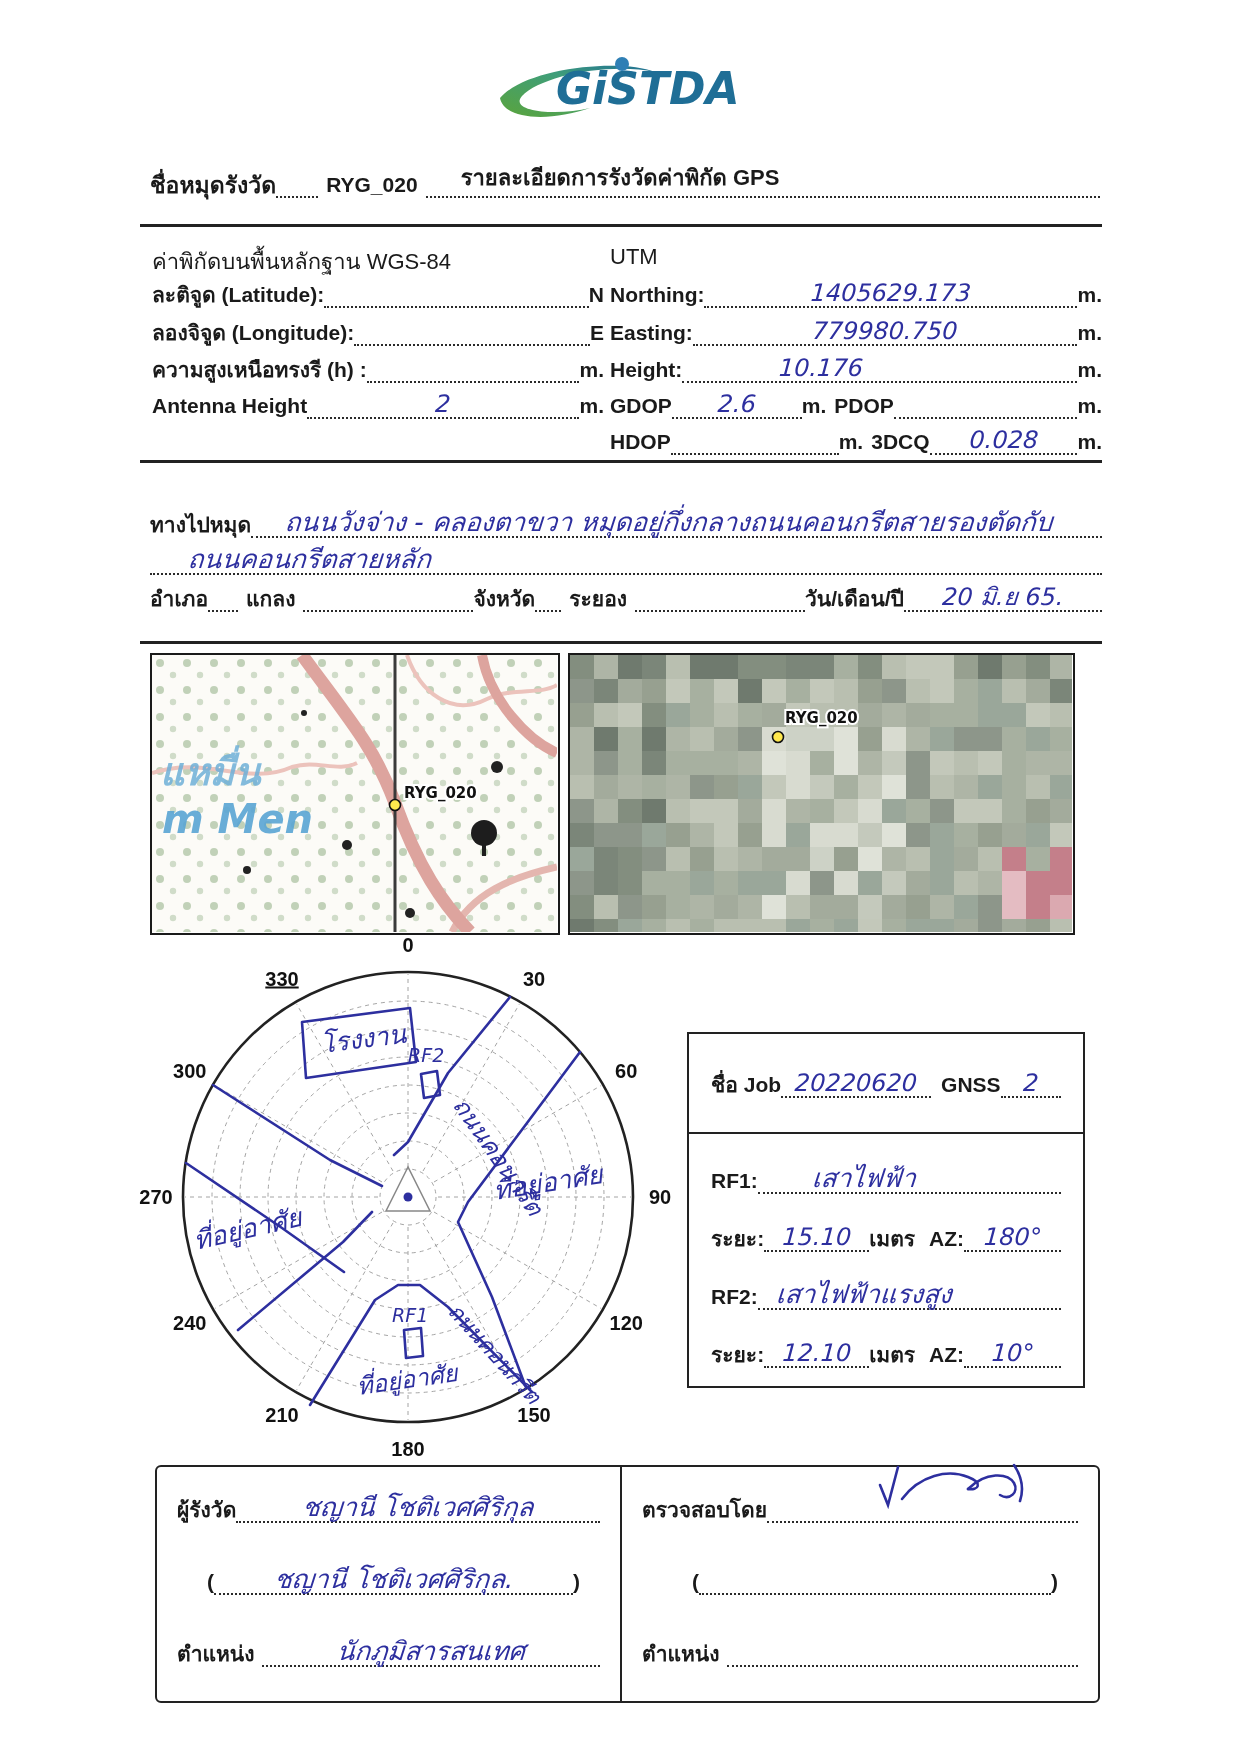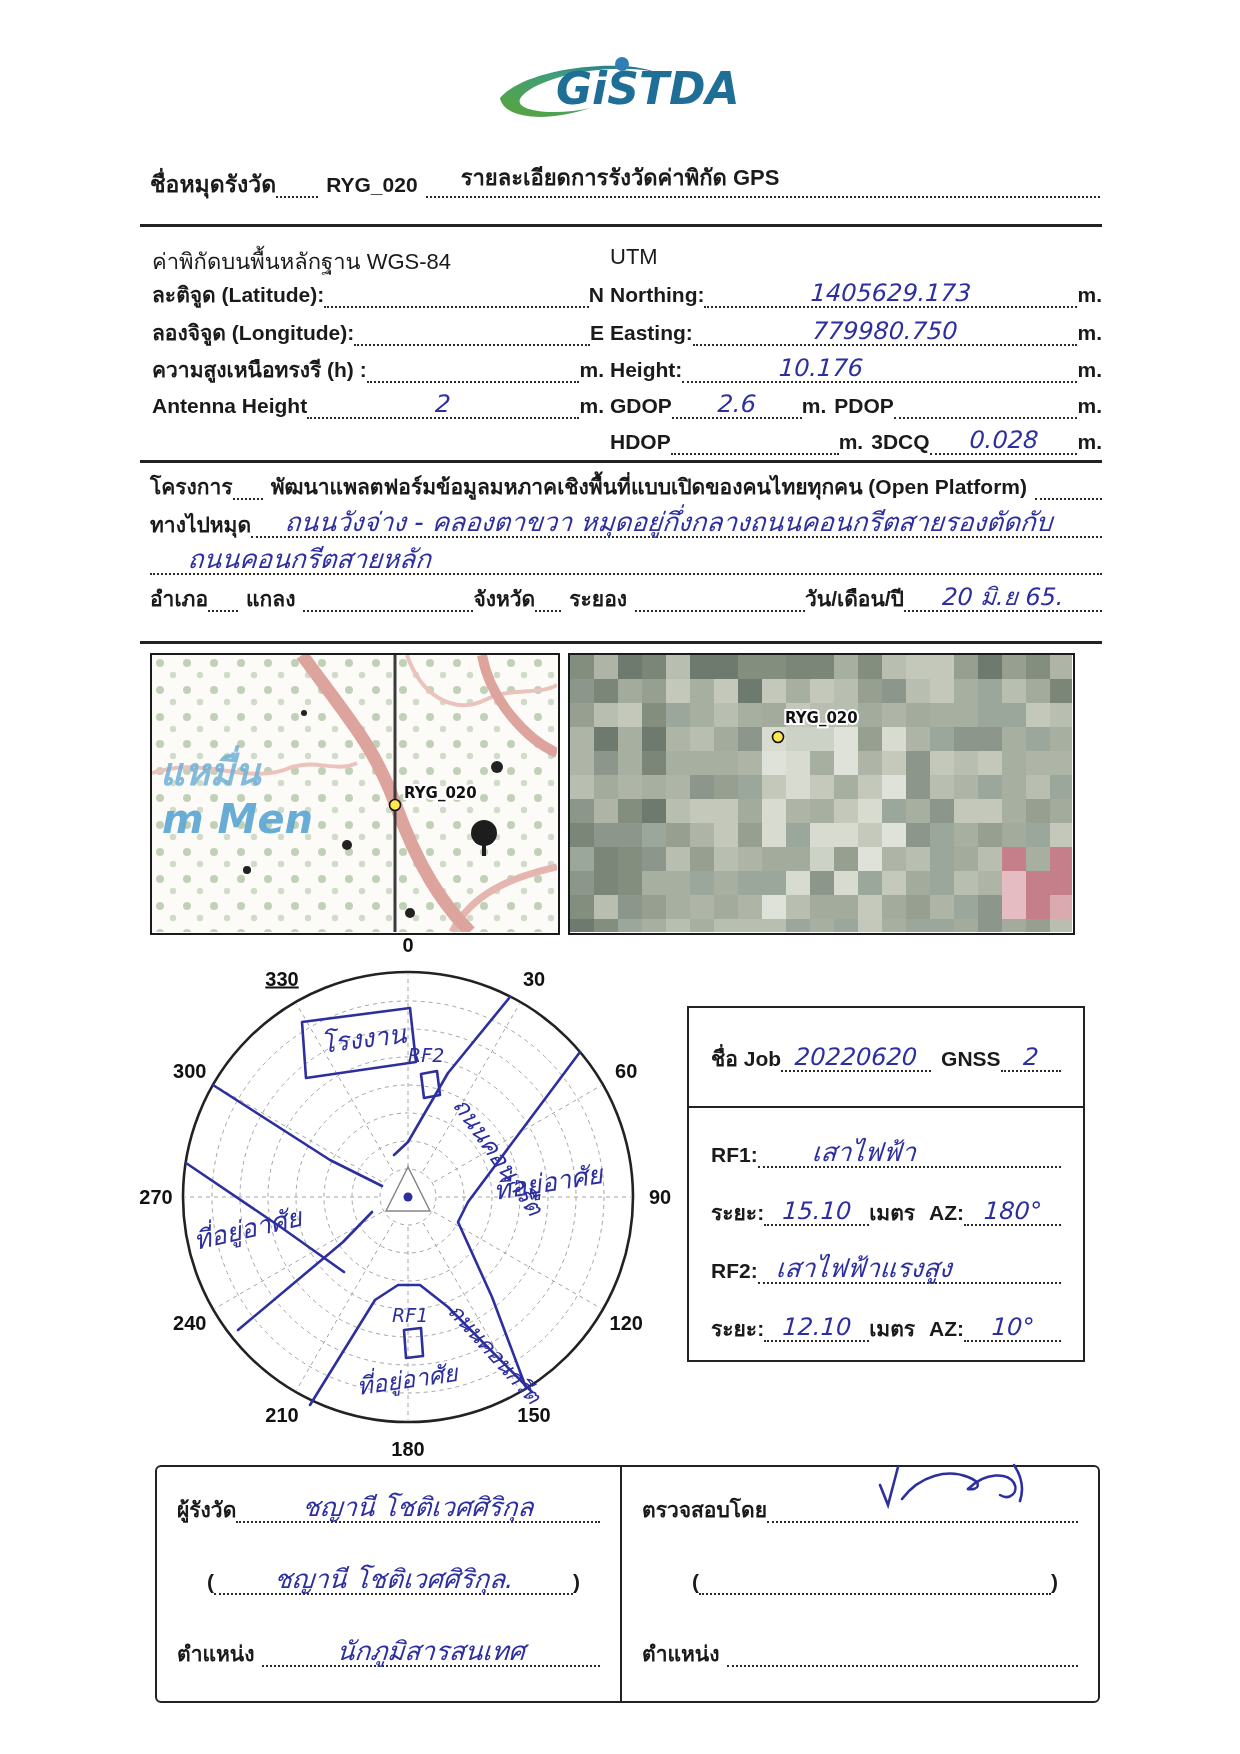--- a/index.html
+++ b/index.html
@@ -56,21 +56,21 @@
         </linearGradient>
       </defs>
       <path d="M 30 52 C 55 22 150 12 185 26 C 140 16 70 30 52 50 C 38 66 88 70 120 62 C 80 76 34 74 30 52 Z" fill="url(#swoosh)"></path>
       <text x="86" y="58" font-size="44" font-weight="bold" font-style="italic" fill="#1f6e96">GiSTDA</text>
       <circle cx="152" cy="18" r="7" fill="#2f7fb5"></circle>
     </svg>
   </div>
   <div class="abs logo-sub" style="left:0;right:0;top:136px;">รายละเอียดการรังวัดค่าพิกัด GPS</div>
 
   <div class="abs row" style="left:150px;top:172px;width:950px;">
-    <span class="lbl" style="font-size:23px;font-weight:700;font-family:Liberation Serif, serif;">ชื่อหมุดรังวัด</span>
+    <span class="lbl" style="font-size:23px;font-weight:700;">ชื่อหมุดรังวัด</span>
     <span class="dots" style="width:42px;"></span>
     <span class="tval">RYG_020</span>
     <span class="dots grow"></span>
   </div>
 
   <div class="abs rule" style="left:140px;top:224px;width:962px;"></div>
 
   <div class="abs sec-title" style="left:152px;top:244px;">ค่าพิกัดบนพื้นหลักฐาน WGS-84</div>
   <div class="abs row" style="left:152px;top:282px;width:452px;">
     <span class="lbl">ละติจูด (Latitude):</span>
@@ -133,26 +133,20 @@
     <span class="lbl">m.</span>
     <span class="lbl" style="padding-left:8px;">3DCQ</span>
     <span class="dots grow">
       <span class="hwv">0.028</span>
     </span>
     <span class="lbl">m.</span>
   </div>
 
   <div class="abs rule" style="left:140px;top:460px;width:962px;"></div>
 
-  <div class="abs row" style="left:150px;top:474px;width:952px;">
-    <span class="lbl">โครงการ</span>
-    <span class="dots" style="width:30px;"></span>
-    <span class="tval">พัฒนาแพลตฟอร์มข้อมูลมหภาคเชิงพื้นที่แบบเปิดของคนไทยทุกคน (Open Platform)</span>
-    <span class="dots grow"></span>
-  </div>
   <div class="abs row" style="left:150px;top:512px;width:952px;">
     <span class="lbl">ทางไปหมุด</span>
     <span class="dots grow">
       <span class="hwv big left">ถนนวังจ่าง - คลองตาขวา     หมุดอยู่กึ่งกลางถนนคอนกรีตสายรองตัดกับ</span>
     </span>
   </div>
   <div class="abs row" style="left:150px;top:550px;width:952px;">
     <span class="dots grow">
       <span class="hwv big left">ถนนคอนกรีตสายหลัก</span>
     </span>
@@ -534,21 +528,21 @@
       <span class="angle-lbl" style="left: 626.238px; top: 1323px;">120</span>
       <span class="angle-lbl" style="left: 534px; top: 1415.24px;">150</span>
       <span class="angle-lbl" style="left: 408px; top: 1449px;">180</span>
       <span class="angle-lbl" style="left: 282px; top: 1415.24px;">210</span>
       <span class="angle-lbl" style="left: 189.762px; top: 1323px;">240</span>
       <span class="angle-lbl" style="left: 156px; top: 1197px;">270</span>
       <span class="angle-lbl" style="left: 189.762px; top: 1071px;">300</span>
       <span class="angle-lbl" style="left: 282px; top: 978.762px; text-decoration: underline;">330</span>
     </div>
 
-  <div id="jobbox" class="abs" style="left:687px;top:1006px;width:398px;height:356px;">
+  <div id="jobbox" class="abs" style="left:687px;top:1032px;width:398px;height:356px;">
     <div class="inner">
       <div class="row" style="margin-top:38px;">
         <span class="lbl">ชื่อ Job</span>
         <span class="dots" style="width:150px;">
           <span class="hwv">20220620</span>
         </span>
         <span class="lbl" style="padding-left:10px;">GNSS</span>
         <span class="dots grow">
           <span class="hwv">2</span>
         </span>

